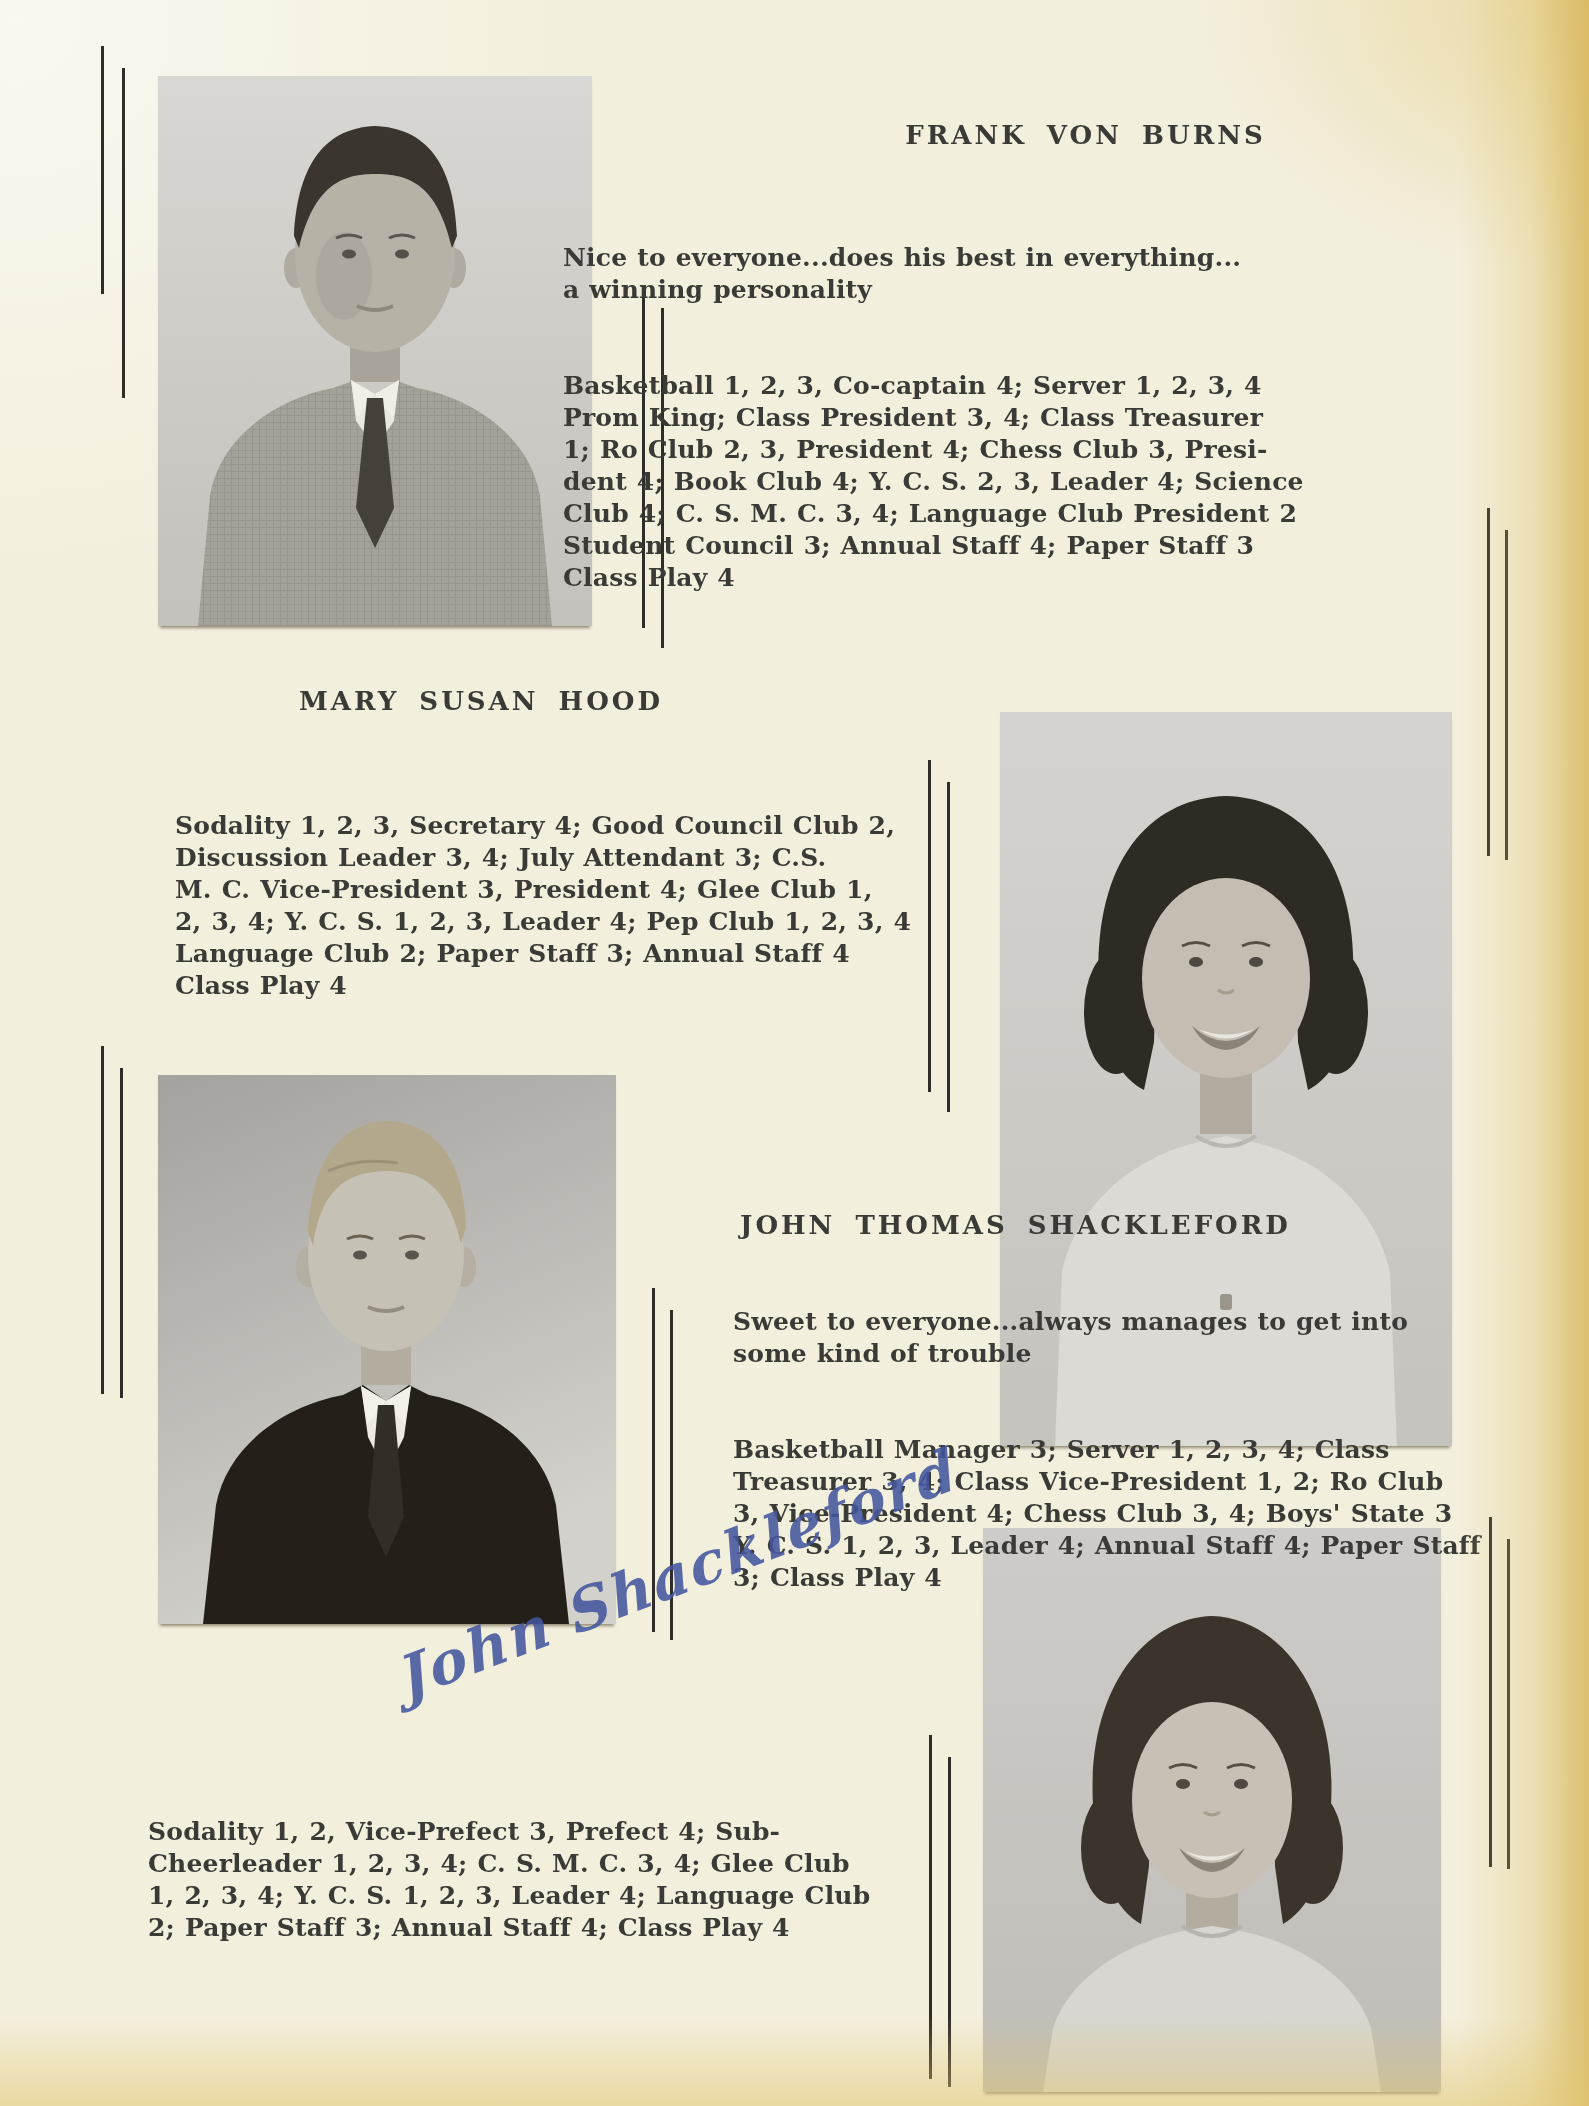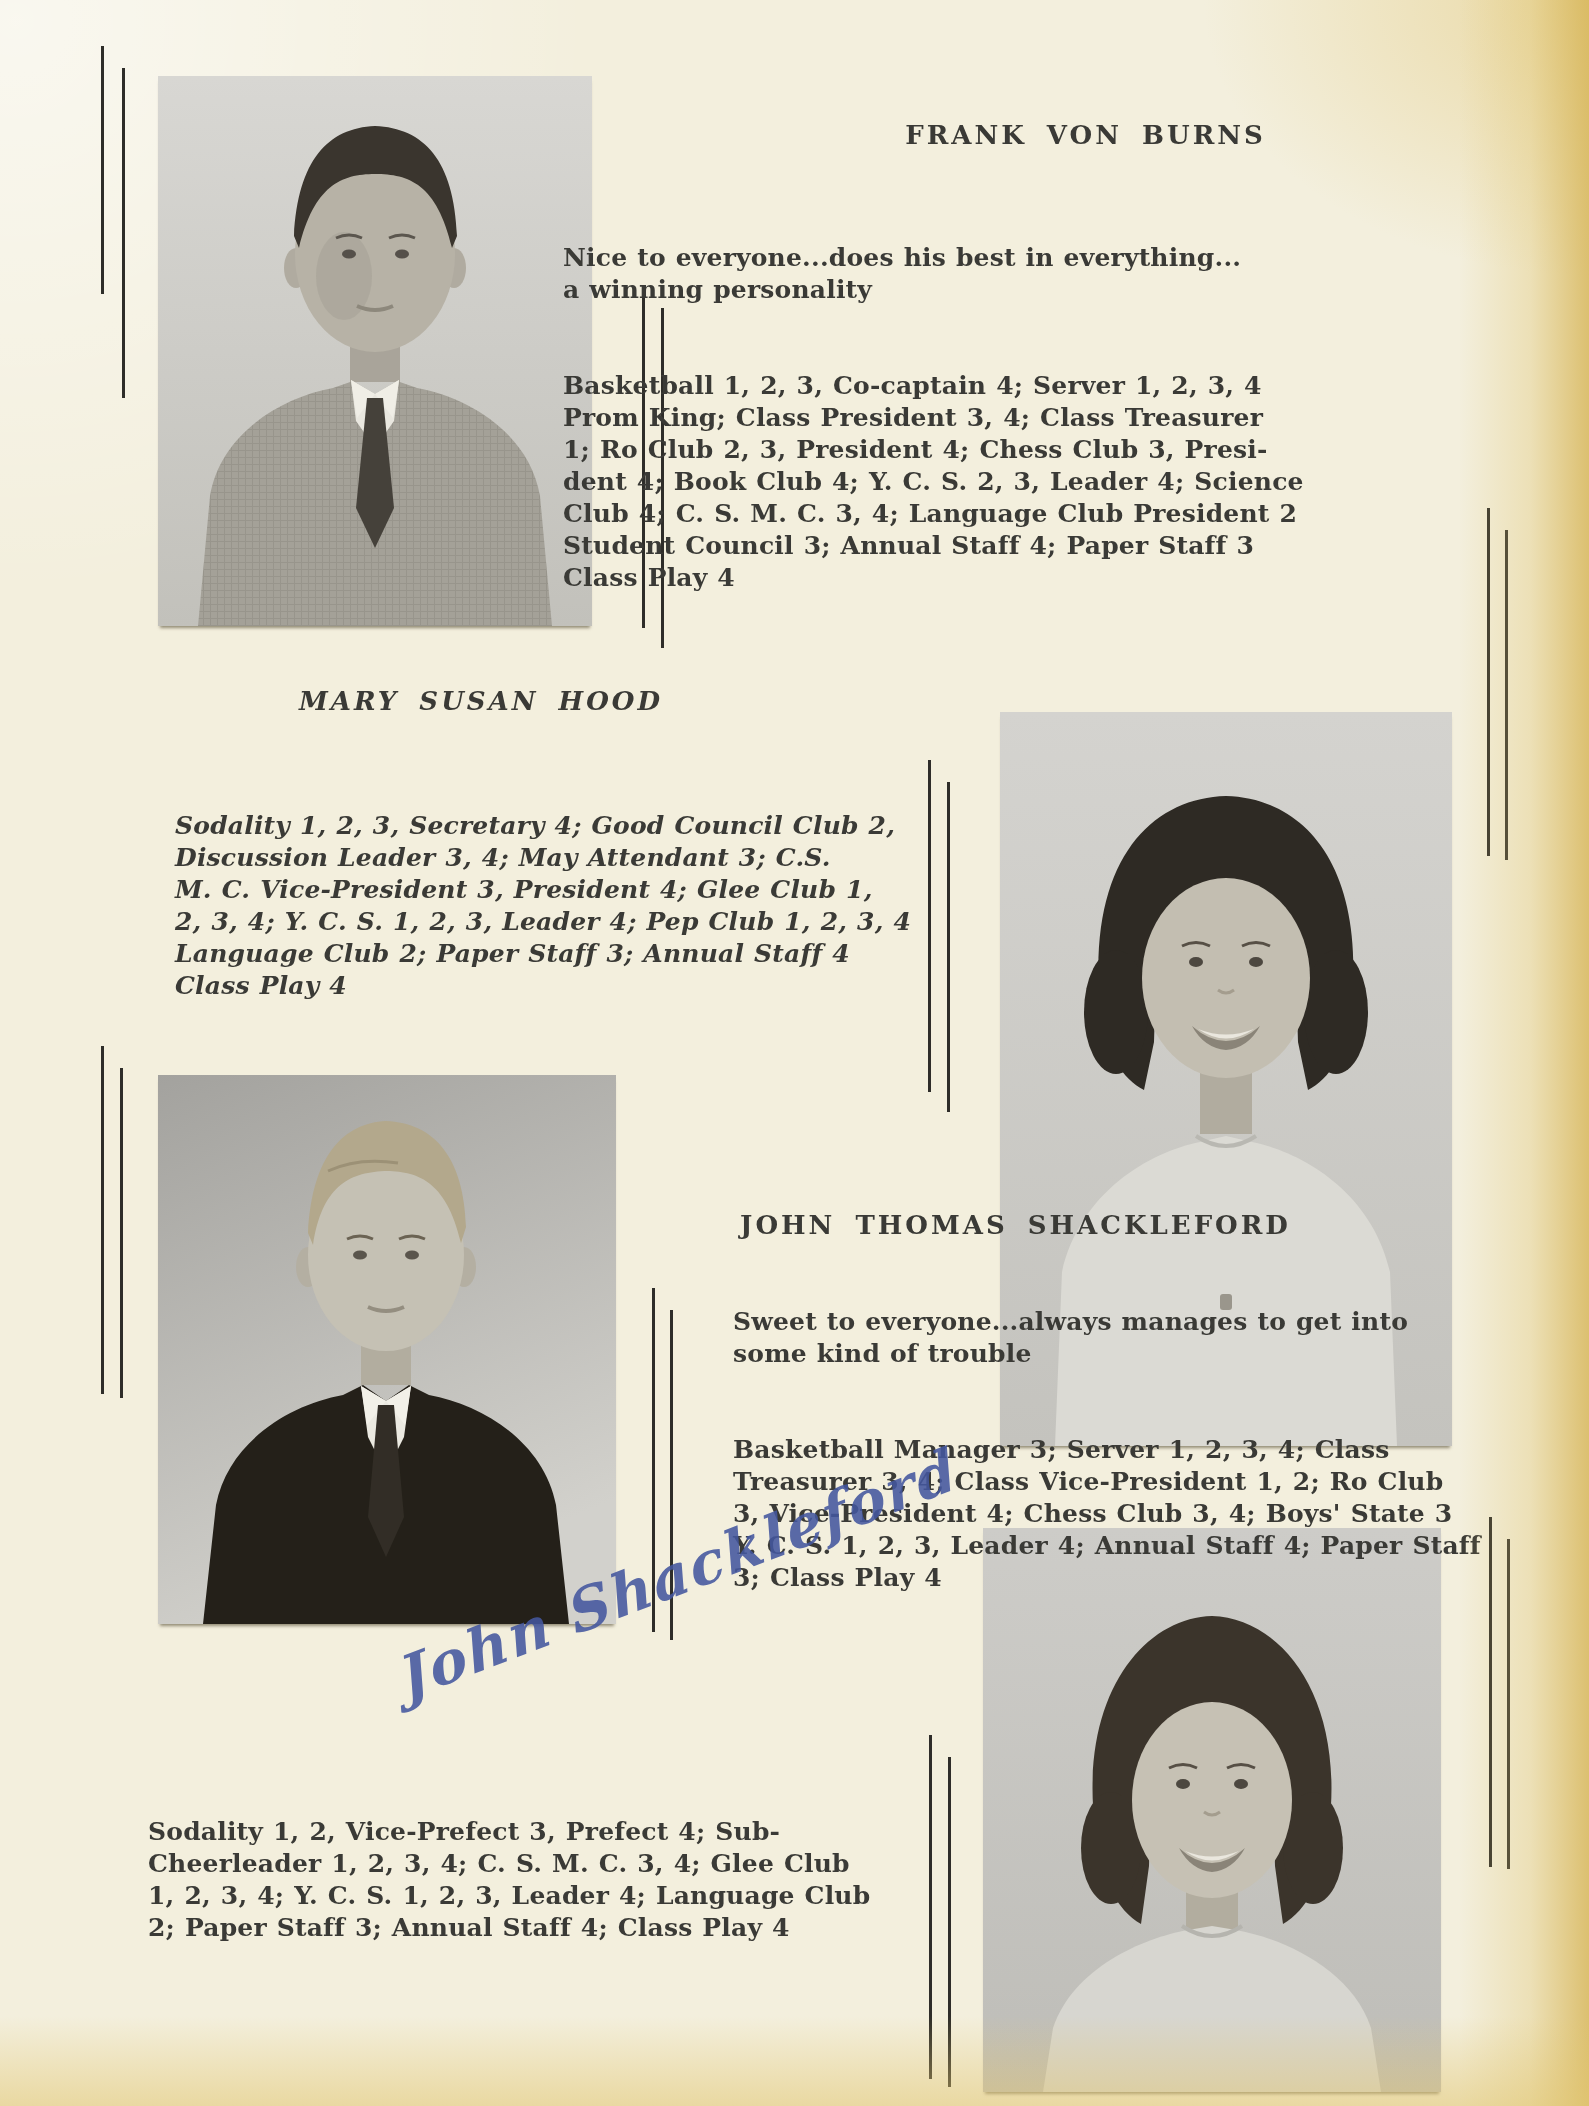--- a/index.html
+++ b/index.html
@@ -45,21 +45,21 @@
   .entry .name{
     font-size:26px;font-weight:bold;letter-spacing:3px;word-spacing:8px;
     text-align:center;line-height:34px;
   }
   .entry .body{
     font-size:25px;font-weight:bold;line-height:32px;
     letter-spacing:0.2px;word-spacing:1px;white-space:pre;
   }
   .e1{left:563px;top:118px;width:905px;}
   .e1 .name{transform:translateX(70px);margin-bottom:26px;}
-  .e2{left:175px;top:684px;width:712px;font-style:italic;}
+  .e2{left:175px;top:684px;width:712px;}
   .e2 .name{transform:translateX(-50px);margin-bottom:28px;}
   .e3{left:733px;top:1208px;width:745px;}
   .e3 .name{transform:translateX(-90px);}
   .e4{left:148px;top:1752px;width:715px;}
   .e4 .name{transform:translateX(-84px);margin-bottom:26px;}
   
   .signature{
     position:absolute;left:402px;top:1646px;z-index:5;
     font-style:italic;font-weight:bold;font-size:58px;letter-spacing:2px;
     color:var(--sig);opacity:0.88;white-space:nowrap;
@@ -213,21 +213,21 @@
 Club 4; C. S. M. C. 3, 4; Language Club President 2
 Student Council 3; Annual Staff 4; Paper Staff 3
 Class Play 4</div>
     </div>
   </section>
 
   <section class="entry e2">
     <h2 class="name">MARY SUSAN HOOD</h2>
     <div class="body">
       <div>Sodality 1, 2, 3, Secretary 4; Good Council Club 2,
-Discussion Leader 3, 4; May Attendant 3; C.S.
+Discussion Leader 3, 4; July Attendant 3; C.S.
 M. C. Vice-President 3, President 4; Glee Club 1,
 2, 3, 4; Y. C. S. 1, 2, 3, Leader 4; Pep Club 1, 2, 3, 4
 Language Club 2; Paper Staff 3; Annual Staff 4
 Class Play 4</div>
     </div>
   </section>
 
   <section class="entry e3">
     <h2 class="name">JOHN THOMAS SHACKLEFORD</h2>
     <div class="body">

